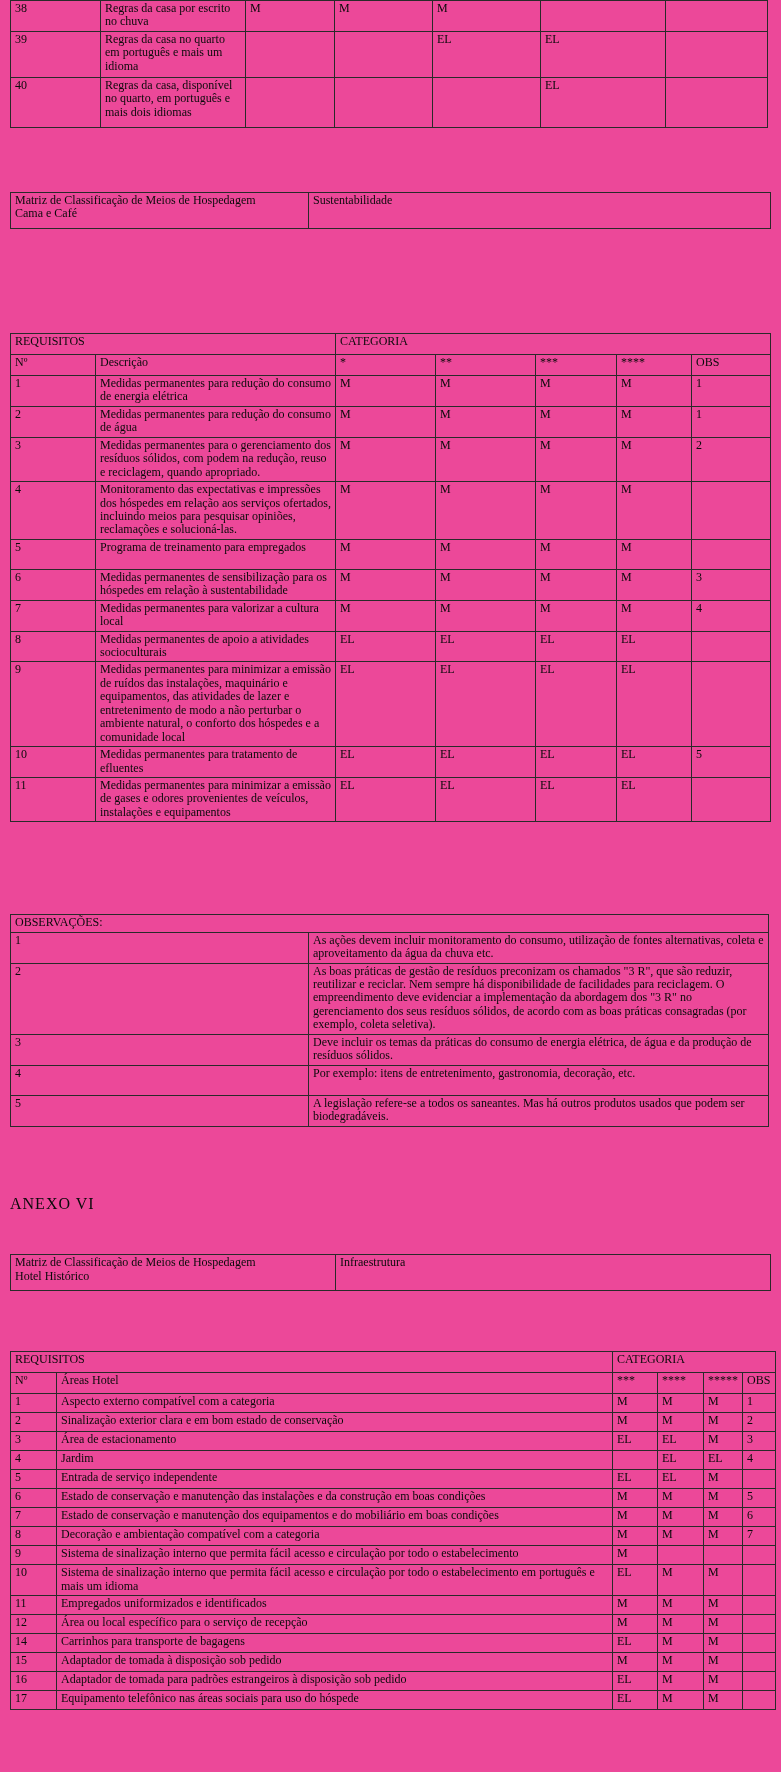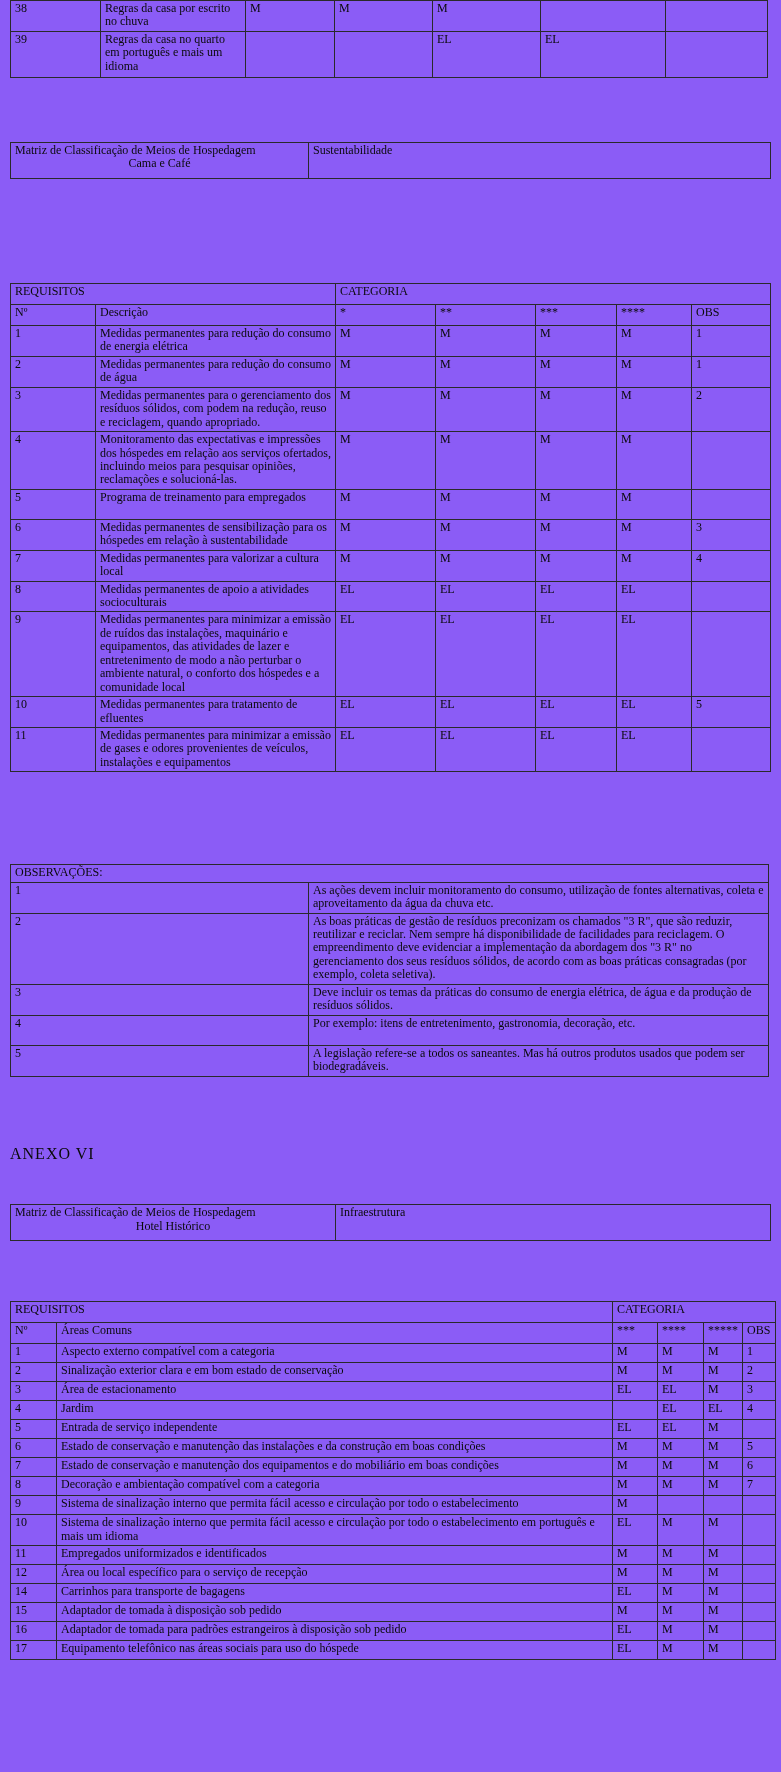--- a/index.html
+++ b/index.html
@@ -1,33 +1,33 @@
 <!DOCTYPE html>
 <html lang="pt"><head>
 <meta charset="utf-8">
 <style>
   html,body { margin:0; padding:0; background:#ffffff; }
   .page {
-    position:relative; width:781px; height:1772px; background:#8b5cf6;
+    position:relative; width:781px; height:1772px; background:#ec4899;
     overflow:hidden; color:#111;
     font-family:"Liberation Serif", serif;
   }
   table.t { border-collapse:collapse; table-layout:fixed; margin-left:10px; }
   table.t td, table.t th {
     border:1px solid #2a2a2a;
     font:12px/1.12 "Liberation Serif", serif;
     font-weight:normal;
     color:#0a0a0a;
     padding:1px 4px 2px 4px;
     vertical-align:top;
     text-align:left;
     overflow:hidden;
   }
   .desc, .obstext { text-align:justify; }
-  .ctr { text-align:center; }
+  .ctr { }
 
   
   .tA { margin-left:13px; }
   .tA tbody tr:nth-of-type(1) { height:31px; }
   .tA tbody tr:nth-of-type(2) { height:46px; }
   .tA tbody tr:nth-of-type(3) { height:50px; }
 
   
   .tB { margin-top:64px; }
   .tB td { height:32px; }
@@ -86,20 +86,29 @@
         <tr>
           <td class="num">39</td>
           <td class="desc">Regras da casa no quarto em português e mais um idioma</td>
           <td></td>
           <td></td>
           <td>EL</td>
           <td>EL</td>
           <td></td>
         </tr>
 
+        <tr>
+          <td class="num">40</td>
+          <td class="desc">Regras da casa, disponível no quarto, em português e mais dois idiomas</td>
+          <td></td>
+          <td></td>
+          <td></td>
+          <td>EL</td>
+          <td></td>
+        </tr>
       </tbody>
   </table>
 
   <table class="t tB">
     <colgroup>
         <col style="width:298px">
         <col style="width:462px">
       </colgroup>
     <tbody>
       <tr>
@@ -317,21 +326,21 @@
         <col style="width:34px">
         <col style="width:33px">
     </colgroup>
     <thead>
       <tr>
         <th colspan="2">REQUISITOS</th>
         <th colspan="4">CATEGORIA</th>
       </tr>
       <tr>
         <th>Nº</th>
-        <th>Áreas Comuns</th>
+        <th>Áreas Hotel</th>
         <th>***</th>
         <th>****</th>
         <th>*****</th>
         <th>OBS</th>
       </tr>
     </thead>
     <tbody>
 
         <tr>
           <td class="num">1</td>

